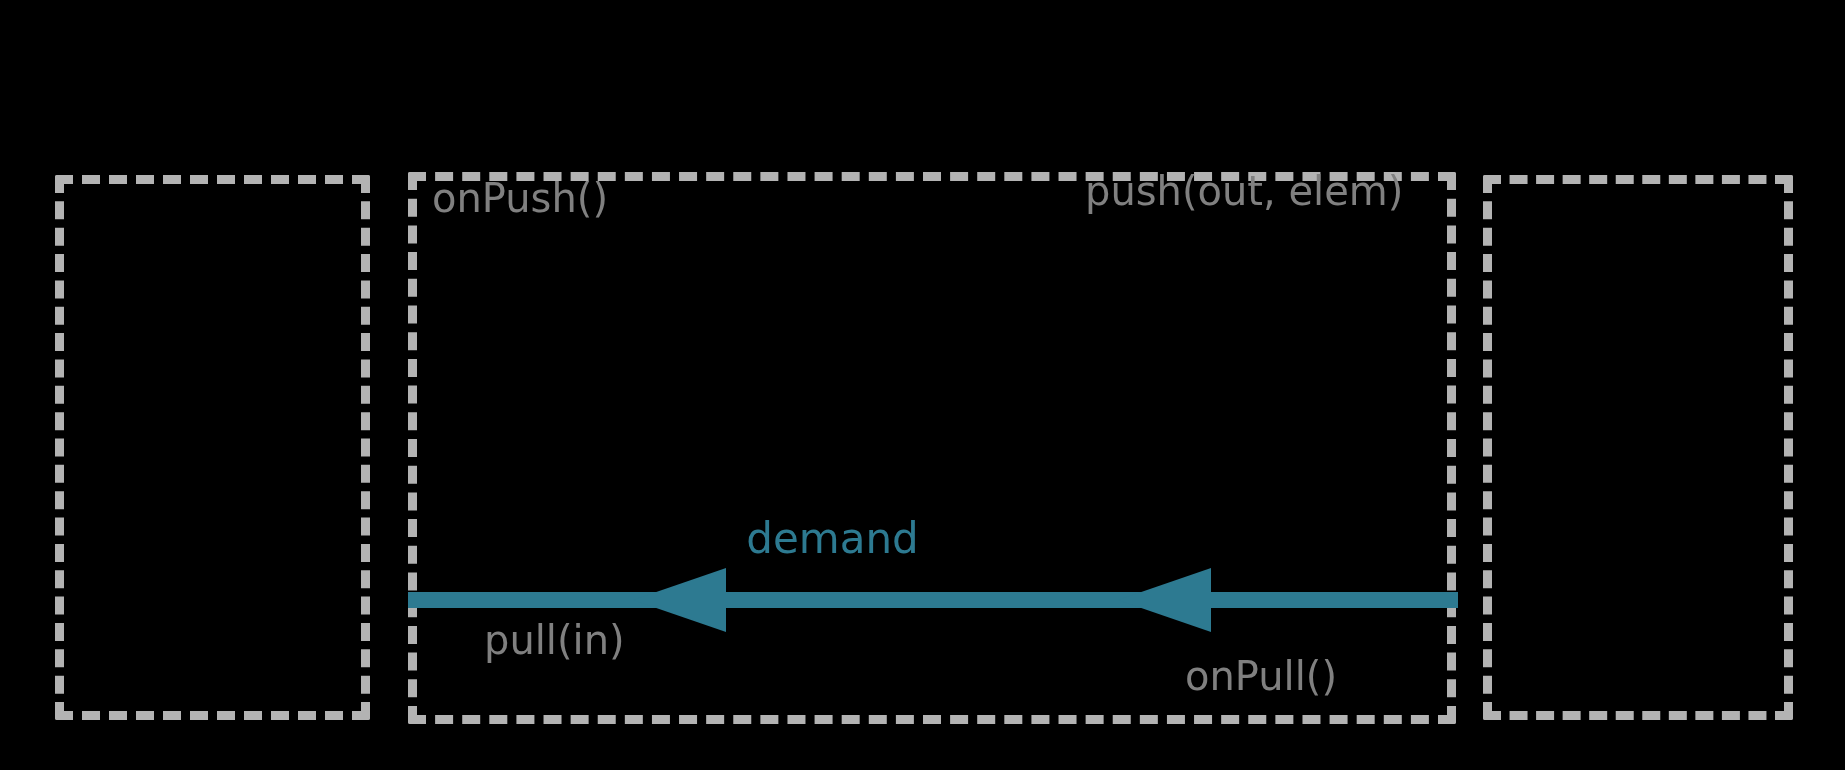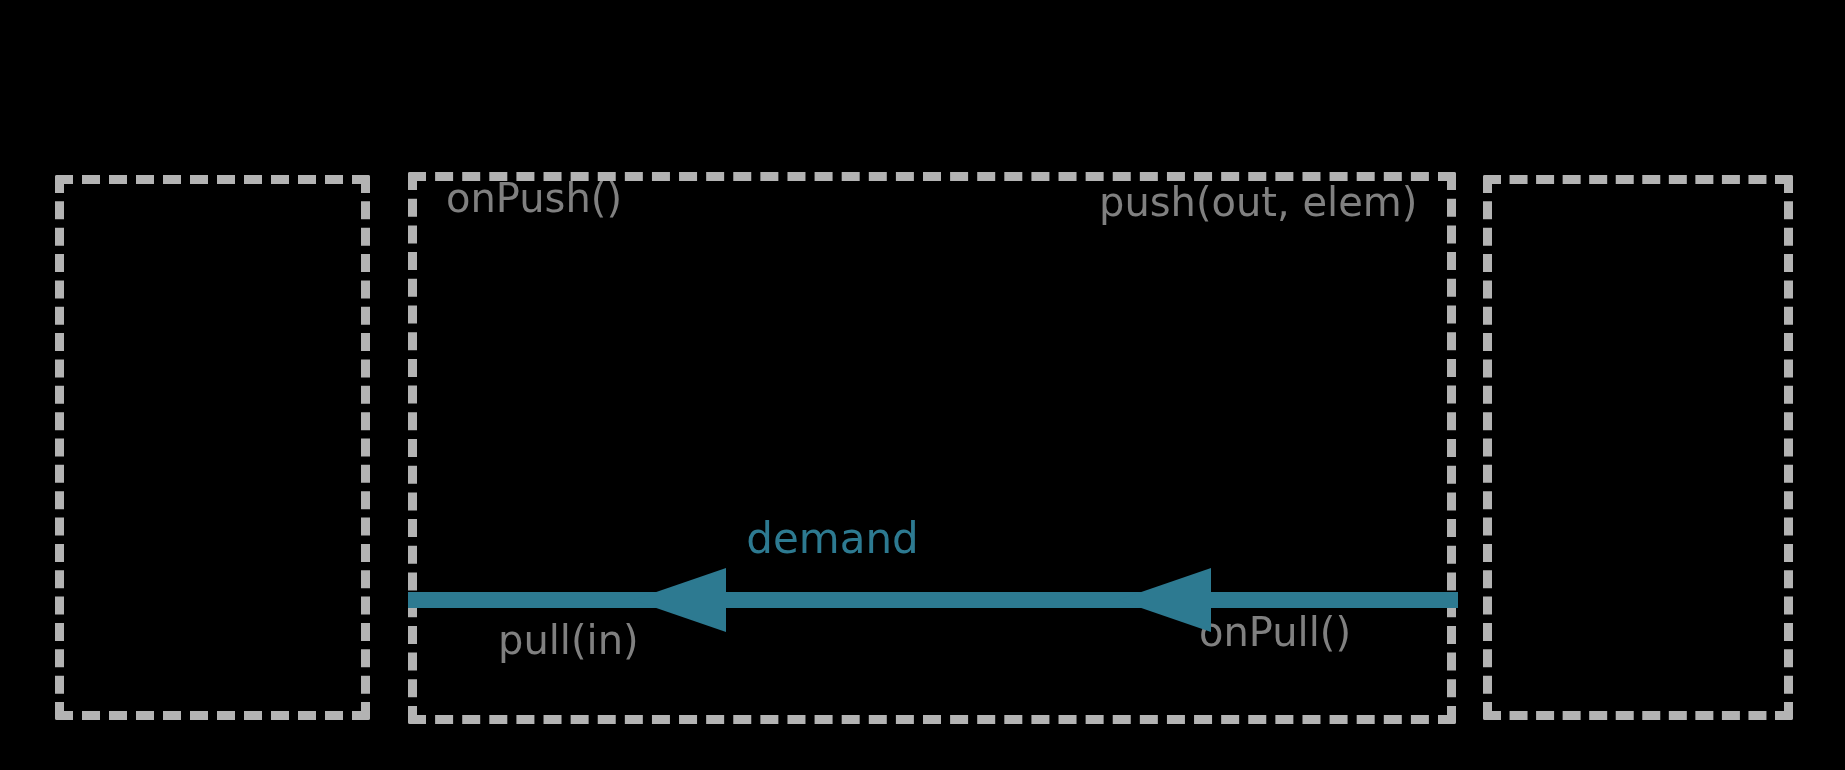--- a/index.html
+++ b/index.html
@@ -29,26 +29,25 @@
   #box-right  { left: 1483px; top: 175px; width: 310px;  height: 545px; }
 
   
   .label {
     position: absolute;
     color: #808080;
     font-size: 40px;
     line-height: 1;
     white-space: nowrap;
     letter-spacing: 0px;
-    margin-left: 14px;
   }
   #label-onpush     { left: 432px;  top: 178px; }
-  #label-pushout    { left: 1085px; top: 182px; }
+  #label-pushout    { left: 1085px; top: 171px; }
   #label-pullin     { left: 484px;  top: 620px; }
-  #label-onpull     { left: 1185px; top: 612px; }
+  #label-onpull     { left: 1185px; top: 656px; }
 
   
   #label-demand {
     position: absolute;
     left: 0;
     right: 0;
     top: 518px;
     text-align: center;
     color: #2d7a91;
     font-size: 42px;

